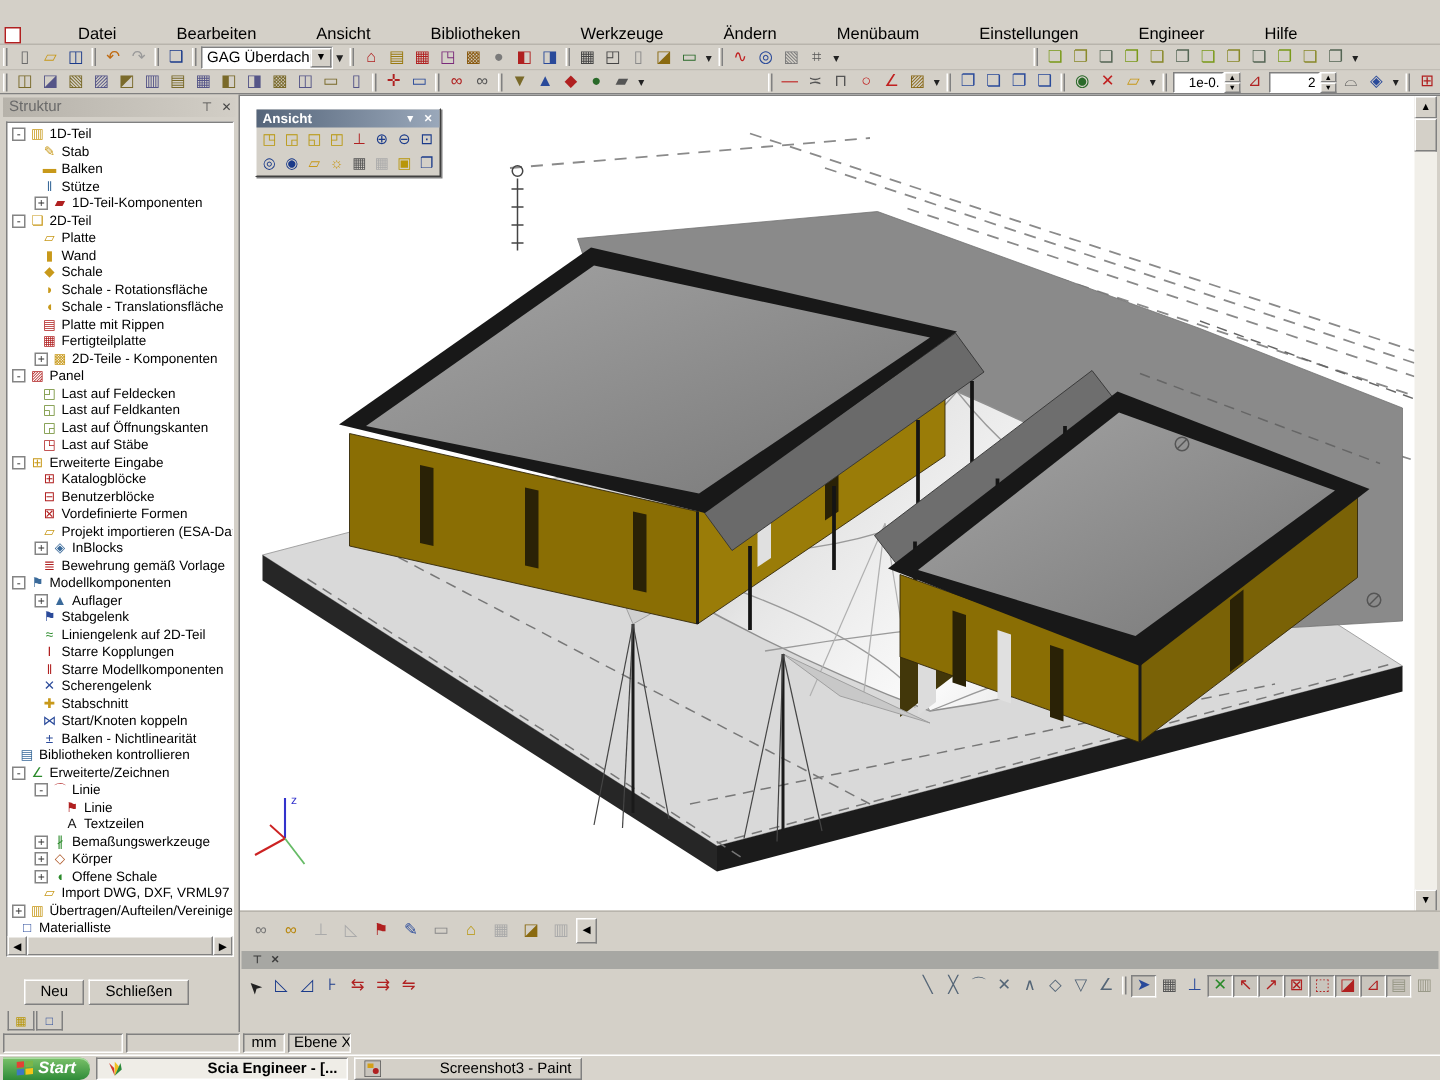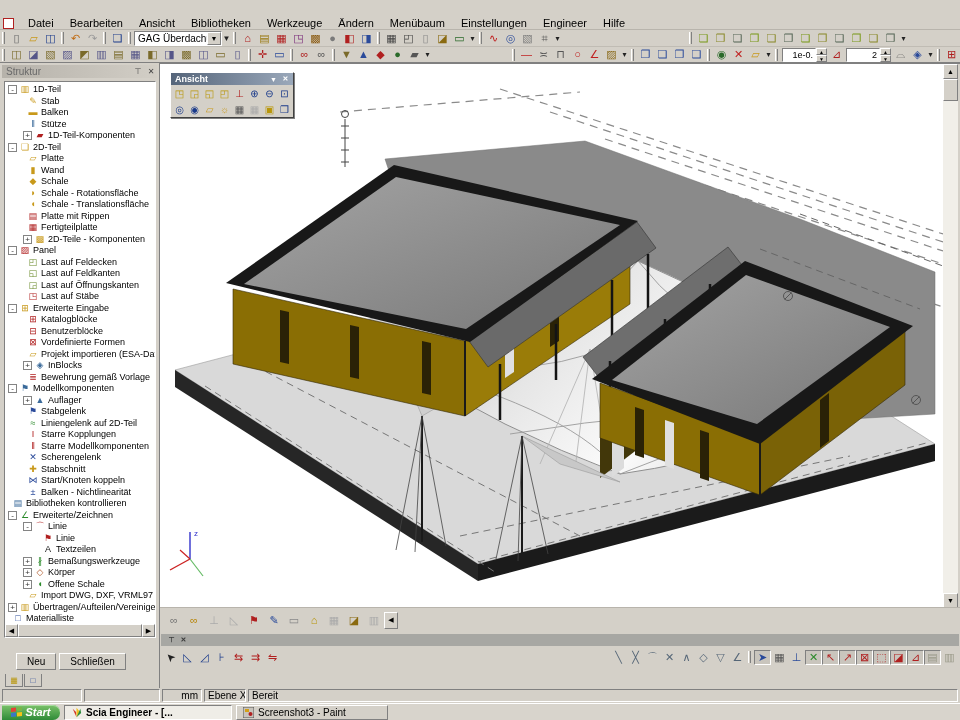--- a/index.html
+++ b/index.html
@@ -1,32 +1,32 @@
 <!DOCTYPE html>
 <html><head>
 <meta charset="utf-8">
 <style>
   * { margin:0; padding:0; box-sizing:border-box; font-family:"Liberation Sans", sans-serif; }
   html,body { width:960px; height:720px; overflow:hidden; background:#d4d0c8; }
   .screen { position:relative; width:960px; height:720px; background:#d4d0c8; font-size:11px; color:#000; }
 
   
-  .raised { border:1px solid; border-color:#ffffff #808080 #808080 #ffffff; }
+  .raised { border:1px solid; border-color:#ffffff #808080 #808080 #ffffff;justify-content:space-between; }
   .sunken { border:1px solid; border-color:#808080 #ffffff #ffffff #808080; }
 
   
   .titlebar { position:absolute; left:0; top:0; width:960px; height:17px;
     background:linear-gradient(90deg,#10318e 0%, #3b64bd 55%, #8fafdf 100%);
     color:#fff; font-weight:bold; display:flex; align-items:center; padding-left:3px; gap:4px; }
   .titlebar svg { flex:0 0 auto; }
 
   
   .menubar { position:absolute; left:0; top:17px; width:960px; height:13px; display:flex; align-items:center; background:#d4d0c8; border-bottom:1px solid #b8b4ac; }
   .mdi-doc { width:11px; height:11px; margin:0 6px 0 3px; background:#fff; border:1px solid #b02020; position:relative; }
-  .mi { padding:0 8px; height:13px; line-height:13px; cursor:default; }
+  .mi { padding:0 8px; height:13px; line-height:13px; cursor:default;margin-left:24px; }
 
   
   .tbrow { position:absolute; left:0; width:960px; display:flex; align-items:center; background:#d4d0c8; overflow:hidden; }
   .tb1 { top:30px; height:17px; border-bottom:1px solid #c0bcb4; }
   .tb2 { top:47px; height:16px; border-bottom:1px solid #808080; }
   .grip { width:3px; height:12px; margin:0 3px 0 2px; border-left:1px solid #fff; border-right:1px solid #808080; flex:0 0 auto; }
   .tbi { width:17px; height:15px; flex:0 0 auto; display:flex; align-items:center; justify-content:center;
     font-size:11px; line-height:15px; border:1px solid transparent; cursor:default; background:#d4d0c8; }
   .tbi.on { border-color:#808080 #fff #fff #808080; background:#c9c5bd; }
   .caret { width:9px; height:15px; font-size:8px; display:flex; align-items:center; justify-content:center; color:#222; flex:0 0 auto; }
@@ -757,23 +757,22 @@
           <span class="tbi on" style="color: rgb(176, 32, 32);">⊿</span>
           <span class="tbi on" style="color: rgb(153, 153, 136);">▤</span>
           <span class="tbi" style="color: rgb(153, 153, 136);">▥</span>
         </span>
     </div>
   </div>
 
   <div class="statusbar">
     <span class="scell" style="width:80px"></span>
     <span class="scell" style="width:76px"></span>
-    <span class="scell" style="width:40px;text-align:right">mm</span>
+    <span class="scell" style="width:28px;text-align:center">mm</span>
     <span class="scell" style="width:42px">Ebene XY</span>
-    <span class="scell" style="flex:1">Bereit</span>
   </div>
 
   <div class="taskbar">
     <span class="startbtn">
       <svg width="11" height="11" viewBox="0 0 11 11">
         <rect x="0" y="1" width="5" height="4" fill="#e34234" transform="skewY(-5)"></rect>
         <rect x="6" y="1" width="5" height="4" fill="#7ab648" transform="skewY(-5)"></rect>
         <rect x="0" y="6" width="5" height="4" fill="#3b78c4" transform="skewY(-5)"></rect>
         <rect x="6" y="6" width="5" height="4" fill="#f5c518" transform="skewY(-5)"></rect>
       </svg>

